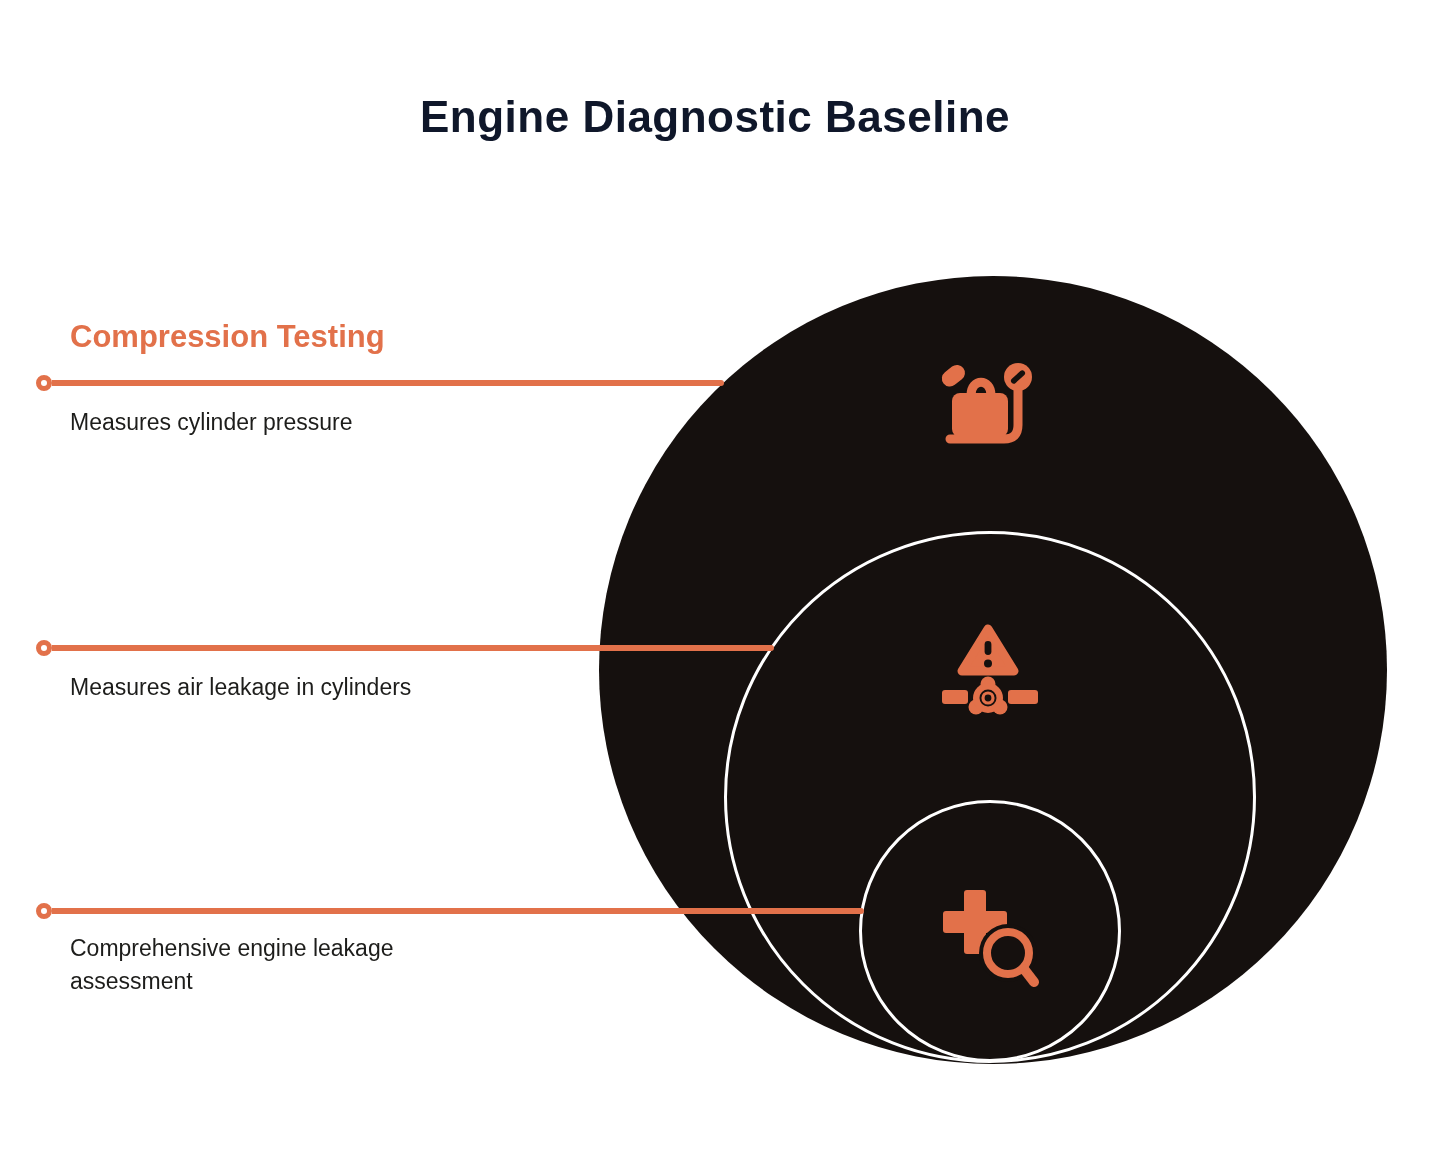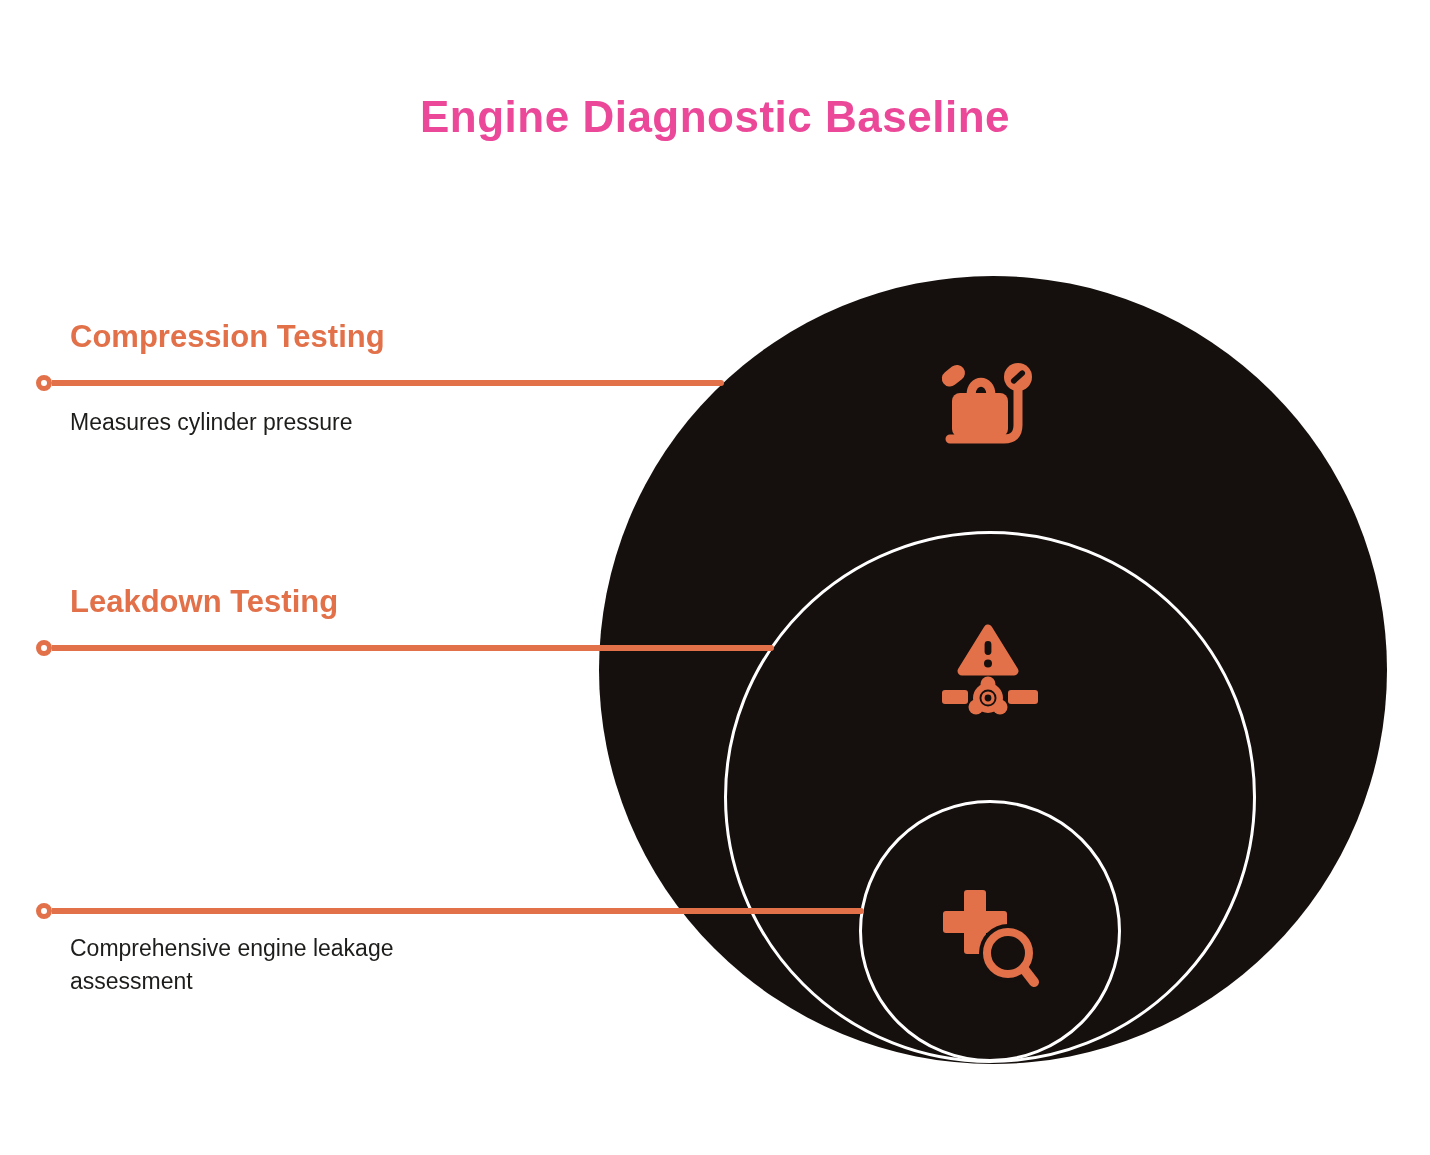--- a/index.html
+++ b/index.html
@@ -17,21 +17,21 @@
     font-family:"Liberation Sans", sans-serif;
     position:relative;
     overflow:hidden;
   }
   .stage{position:absolute;inset:0;width:1430px;height:1155px;}
 
   .page-title{
     position:absolute;left:0;top:92px;width:1430px;
     text-align:center;
     font-size:44px;font-weight:bold;letter-spacing:.5px;
-    color:#ec4899;
+    color:#0f172a;
   }
 
   
   .circle{position:absolute;border-radius:50%;}
   .circle-outer{
     left:599px;top:276px;width:788px;height:788px;
     background:var(--circle-fill);
   }
   .circle-middle{
     left:724px;top:531px;width:532px;height:532px;
@@ -105,21 +105,21 @@
   </div>
 
   <div class="connector connector-3">
     <span class="ring"></span>
     <span class="line"></span>
   </div>
 
   <div class="label-block label-heading lb-1-h">Compression Testing</div>
   <div class="label-block label-desc lb-1-d">Measures cylinder pressure</div>
 
-  <div class="label-block label-heading lb-2-h">Leakdown Testing</div>
+  <div class="label-block label-desc lb-2-d">Measures air leakage in cylinders</div>
 
   <div class="label-block label-desc lb-3-d">Comprehensive engine leakage assessment</div>
 
   <div class="icon icon-compression">
     <svg width="104" height="96" viewBox="0 0 104 96" aria-hidden="true">
 
       <rect x="3" y="13" width="25" height="16" rx="8" fill="var(--accent)" transform="rotate(-38 15 21)"></rect>
 
       <path d="M 80 34 L 80 70 Q 80 84 66 84 L 12 84" fill="none" stroke="var(--accent)" stroke-width="9" stroke-linecap="round" stroke-linejoin="round"></path>
 

